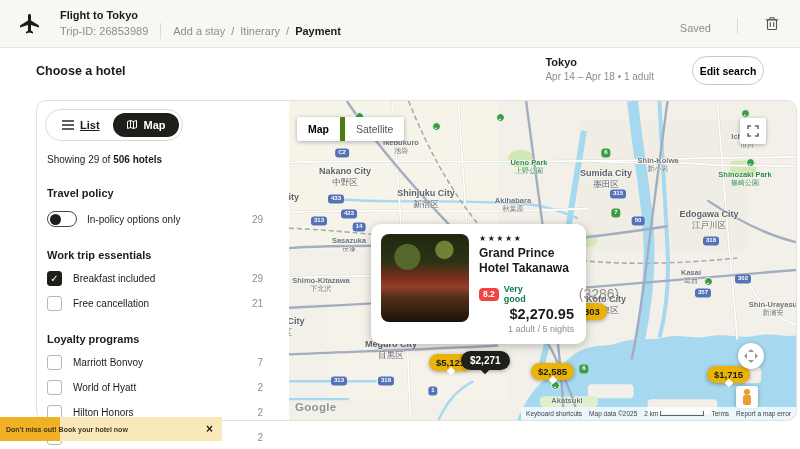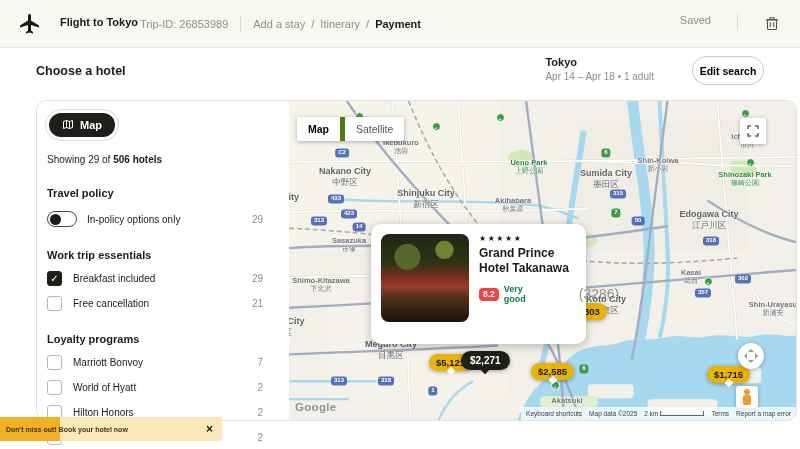--- a/index.html
+++ b/index.html
@@ -4,30 +4,30 @@
 <style>
   * { margin:0; padding:0; box-sizing:border-box; }
   html,body { width:800px; height:449px; overflow:hidden; background:#fff;
     font-family:"Liberation Sans","DejaVu Sans",sans-serif; color:#1c1b17; }
   .page { position:relative; width:800px; height:449px; }
 
   
   .hdr { position:absolute; left:0; top:0; width:800px; height:48px; background:#f8f7f4;
     border-bottom:1px solid #e7e5e0; display:flex; align-items:center; padding:0 18px; }
   .hdr-plane { width:24px; height:24px; margin-right:18px; flex:none; }
-  .hdr-col { display:flex; flex-direction:row; gap:2px; }
+  .hdr-col { display:flex; flex-direction:column; gap:2px; }
   .hdr-title { font-size:11px; font-weight:700; }
   .hdr-line2 { display:flex; align-items:center; font-size:11px; }
   .trip-id { color:#8f8d88; }
   .vdiv { width:1px; height:16px; background:#dcdad4; margin:0 12px; }
   .crumbs { display:flex; align-items:center; gap:6px; }
   .crumb { color:#8f8d88; }
   .crumb.active { color:#1c1b17; font-weight:700; }
   .crumb-sep { color:#8f8d88; }
-  .hdr-right { margin-left:auto; display:flex; align-items:flex-start; }
+  .hdr-right { margin-left:auto; display:flex; align-items:flex-end; }
   .saved { font-size:11px; color:#8f8d88; margin-right:14px; }
   .trash-btn { width:20px; height:20px; display:flex; align-items:center; justify-content:center; cursor:pointer; margin-left:12px; }
 
   
   .title-row { position:absolute; left:36px; top:56px; width:728px; height:36px; }
   .page-title { position:absolute; left:0; top:8px; font-size:12.5px; font-weight:700; }
   .summary { position:absolute; right:110px; top:0; text-align:left; }
   .summary-city { font-size:11px; font-weight:700; }
   .summary-sub { font-size:10px; color:#8f8d88; margin-top:3px; }
   .edit-btn { position:absolute; right:0; top:0; width:72px; height:29px; background:#fff;
@@ -201,20 +201,30 @@
       <div class="summary-city">Tokyo</div>
       <div class="summary-sub">Apr 14 – Apr 18 • 1 adult</div>
     </div>
     <button class="edit-btn">Edit search</button>
   </div>
 
   <div class="card">
 
     <aside class="filters">
       <div class="view-toggle">
+        <span class="seg seg-list">
+          <svg width="12" height="10" viewBox="0 0 12 10">
+            <g stroke="#1c1b17" stroke-width="1.4">
+                <line x1="0" y1="1" x2="12" y2="1"></line>
+                <line x1="0" y1="5" x2="12" y2="5"></line>
+                <line x1="0" y1="9" x2="12" y2="9"></line>
+              </g>
+          </svg>
+          <span class="seg-label">List</span>
+        </span>
         <span class="seg seg-map">
           <svg width="12" height="12" viewBox="0 0 24 24">
             <path fill="none" stroke="#fff" stroke-width="2" d="M3,5 L9,3 L15,5 L21,3 L21,17 L15,19 L9,17 L3,19 Z M9,3 V17 M15,5 V19"></path>
           </svg>
           <span class="seg-label">Map</span>
         </span>
       </div>
 
       <div class="showing">
         <span>Showing 29 of </span><a>506 hotels</a>
@@ -446,20 +456,24 @@
         <div class="hotel-photo"></div>
         <div class="hotel-info">
           <div class="stars">★★★★★</div>
           <div class="hotel-name">Grand Prince Hotel Takanawa</div>
           <div class="rating-row">
             <span class="rating-badge">8.2</span>
             <span class="rating-word">Very good</span>
             <span class="rating-count">(3286)</span>
           </div>
         </div>
+        <div class="hotel-price-row">
+          <div class="hotel-price">$2,270.95</div>
+          <div class="hotel-price-sub">1 adult / 5 nights</div>
+        </div>
       </div>
 
       <div class="maptype">
         <span class="mt active">Map</span>
         <span class="mt">Satellite</span>
       </div>
       <div class="fullscreen-btn">
         <svg width="12" height="12" viewBox="0 0 12 12">
           <path fill="none" stroke="#666" stroke-width="1.5" d="M1,4 V1 H4 M8,1 H11 V4 M11,8 V11 H8 M4,11 H1 V8"></path>
         </svg>

